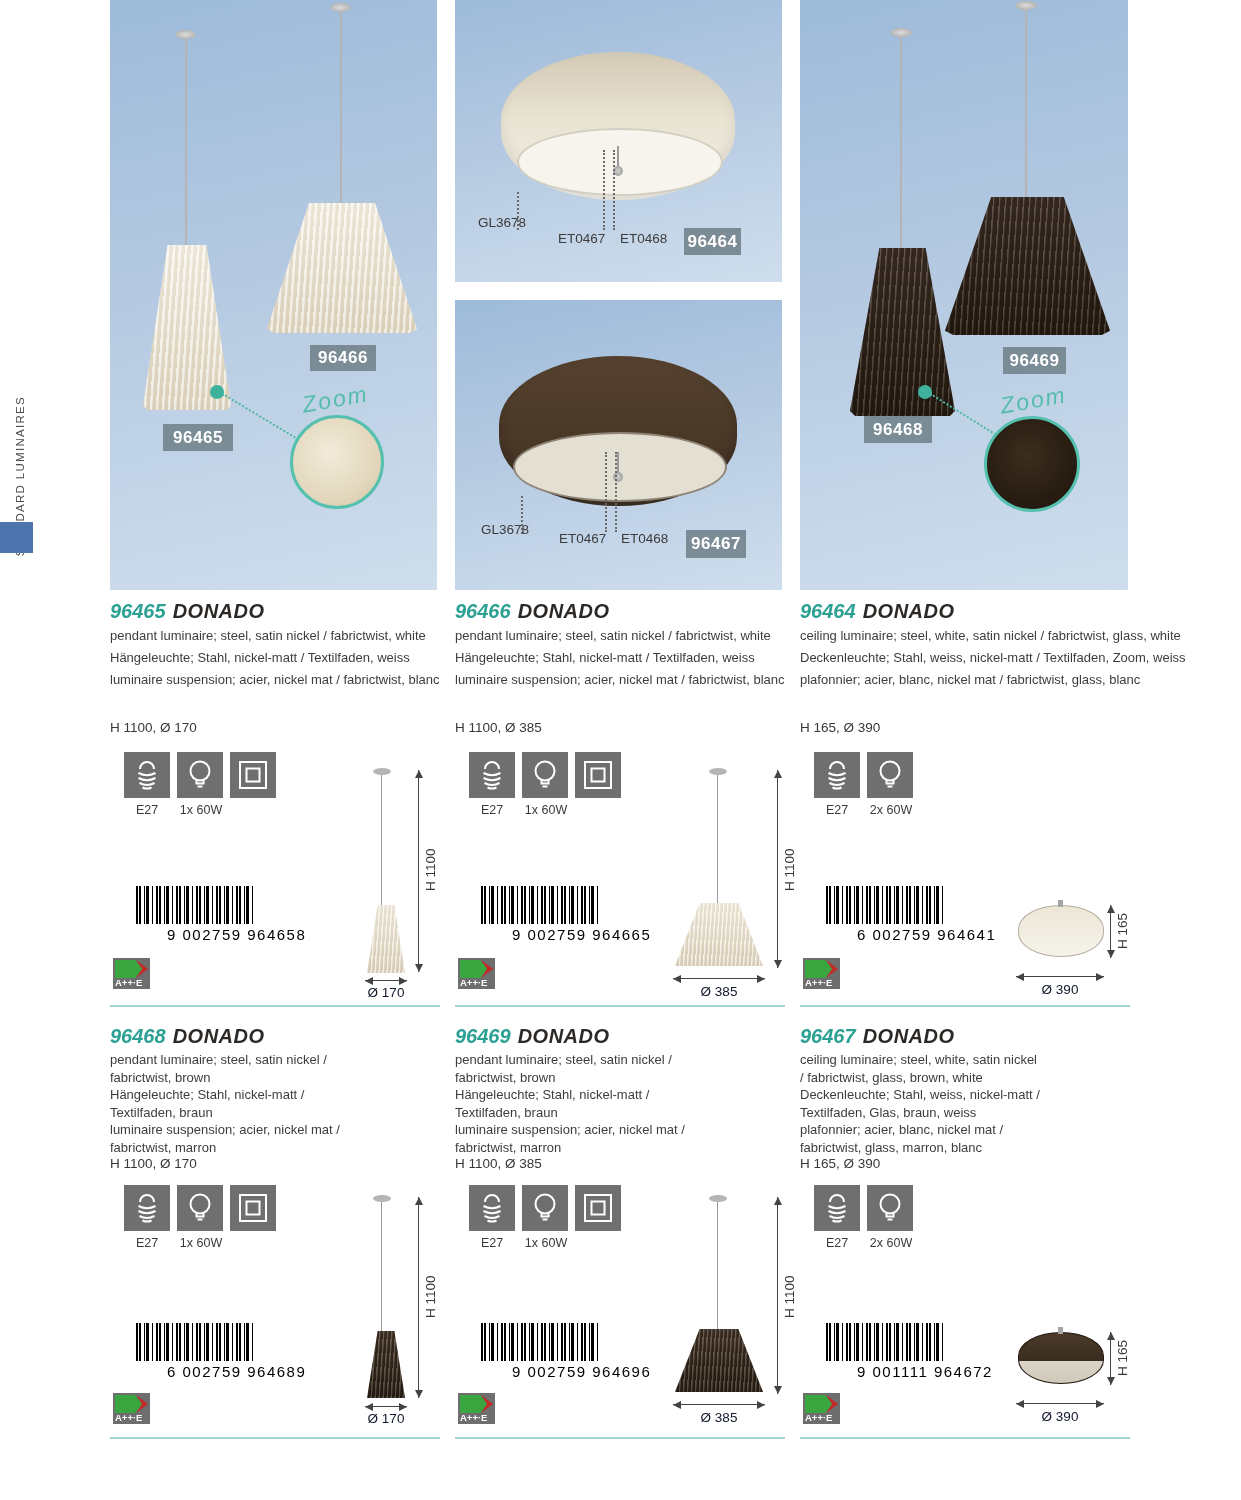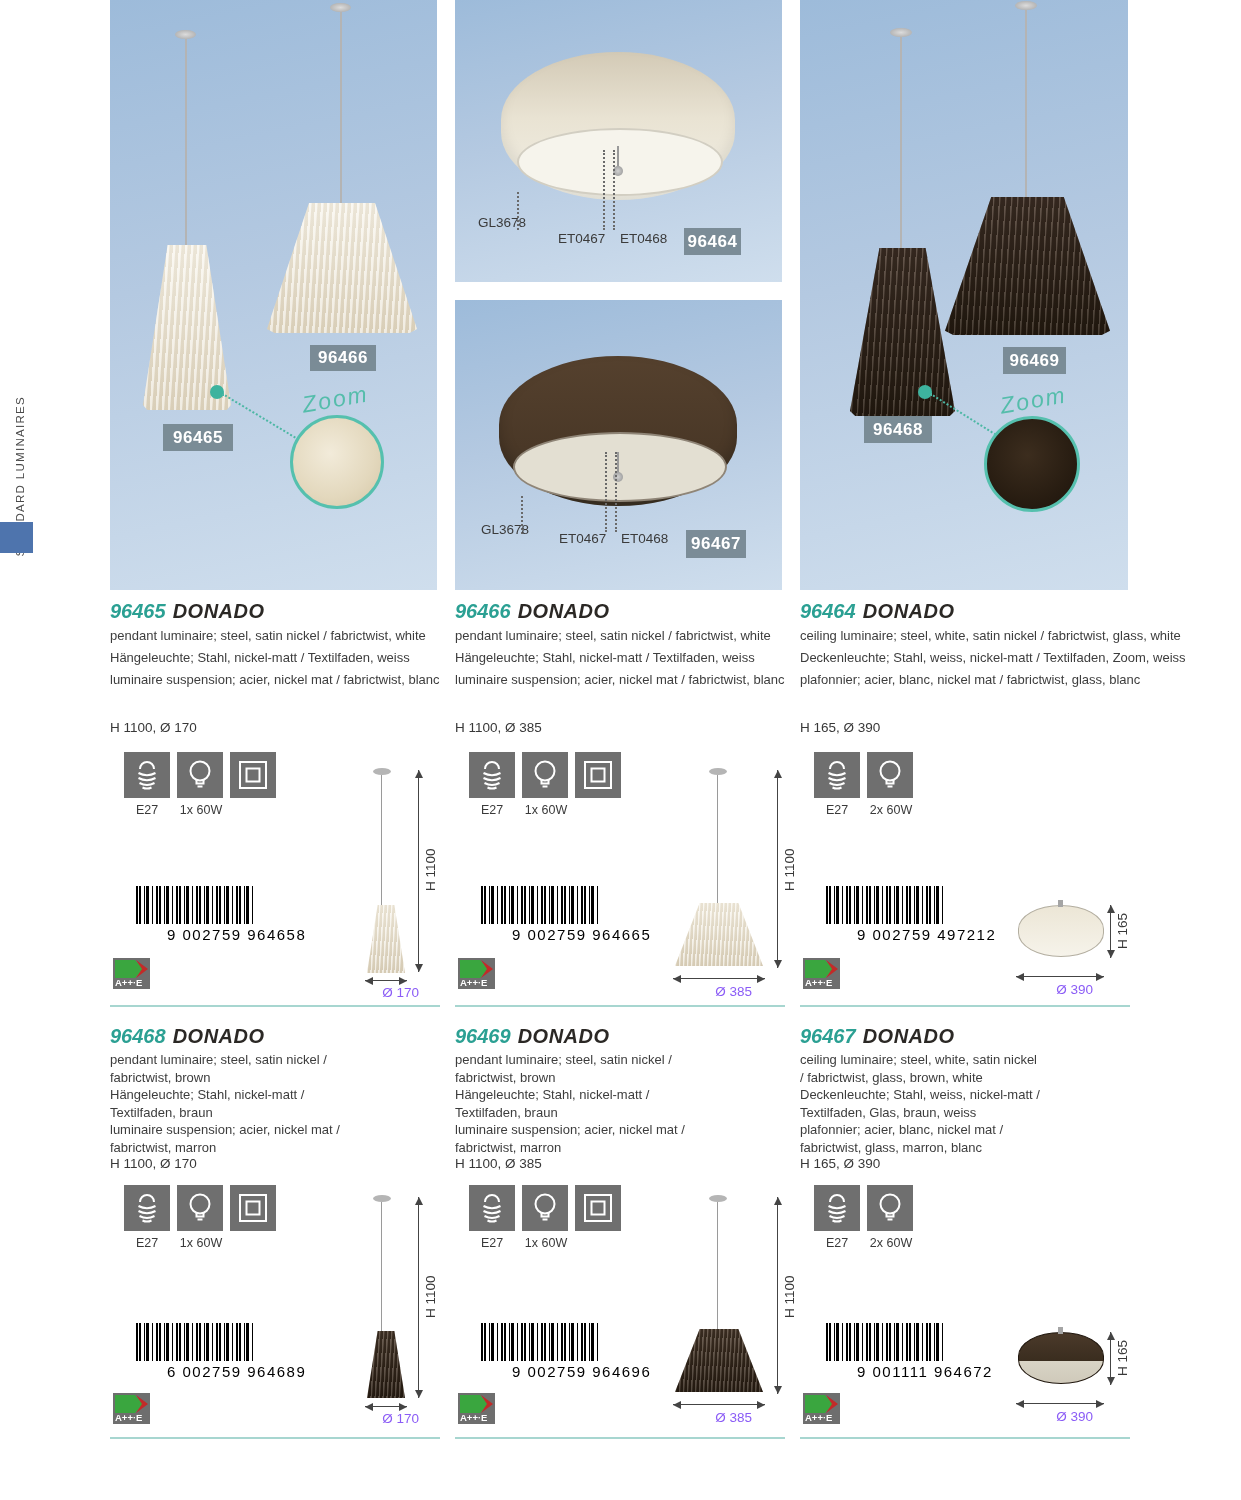--- a/index.html
+++ b/index.html
@@ -67,21 +67,21 @@
   .mini-canopy{position:absolute;width:18px;height:7px;border-radius:50%;background:#b5b5b5;}
   .mini-cord{position:absolute;width:1px;background:#9a9a9a;}
   .mini-knob{position:absolute;width:5px;height:7px;background:#a5a5a5;}
   .dimv{position:absolute;width:1px;background:#444;}
   .dimv::before{content:"";position:absolute;left:-3.5px;top:0;border-left:4px solid transparent;border-right:4px solid transparent;border-bottom:8px solid #444;}
   .dimv::after{content:"";position:absolute;left:-3.5px;bottom:0;border-left:4px solid transparent;border-right:4px solid transparent;border-top:8px solid #444;}
   .dimh{position:absolute;height:1px;background:#444;}
   .dimh::before{content:"";position:absolute;left:0;top:-3.5px;border-top:4px solid transparent;border-bottom:4px solid transparent;border-right:8px solid #444;}
   .dimh::after{content:"";position:absolute;right:0;top:-3.5px;border-top:4px solid transparent;border-bottom:4px solid transparent;border-left:8px solid #444;}
   .vlab{position:absolute;writing-mode:vertical-rl;transform:rotate(180deg);font-size:13.5px;color:#383838;text-align:center;}
-  .hlab{position:absolute;font-size:13.5px;color:#8b5cf6;text-align:right;}
+  .hlab{position:absolute;font-size:13.5px;color:#0f172a;text-align:center;}
   
   .wm{position:absolute;left:370px;top:710px;font-size:66px;font-weight:bold;letter-spacing:1px;
       color:rgba(202,163,146,.55);white-space:nowrap;z-index:9;pointer-events:none;}
   .footer{position:absolute;left:0;right:0;top:1456px;height:44px;
       background:linear-gradient(90deg,#5d7899 0%,#89a0bb 55%,#bac9da 100%);
       display:flex;align-items:center;padding-left:125px;box-sizing:border-box;}
   .fpage{color:#fff;font-size:19px;font-weight:bold;}
   .fsep{color:#e9eff6;margin:0 11px;font-size:19px;font-weight:300;}
   .ftitle{color:#f0f4f8;font-size:17px;letter-spacing:5px;}
 </style>
@@ -250,21 +250,21 @@
           <path d="M14.5 21q8.5 4.5 17 0M14.5 26q8.5 4.5 17 0M15.5 31q7.5 4 15 0M18.5 35.5q4.5 2.2 9 0" fill="none" stroke="#fff" stroke-width="2"></path>
         </svg></div>
     <div class="ibox i2"><svg width="46" height="46" viewBox="0 0 46 46">
           <circle cx="23" cy="19" r="9.5" fill="none" stroke="#fff" stroke-width="2"></circle>
           <path d="M19.5 27.5v4h7v-4" fill="none" stroke="#fff" stroke-width="2"></path>
           <line x1="20.5" y1="34.5" x2="25.5" y2="34.5" stroke="#fff" stroke-width="2"></line>
         </svg></div>
     <div class="icap c1">E27</div>
     <div class="icap c2">2x 60W</div>
     <div class="bars"></div>
-    <div class="bnum">9 002759 497212</div>
+    <div class="bnum">6 002759 964641</div>
     <div class="energy">
         <svg width="33" height="18" style="position:absolute;left:2px;top:2px" viewBox="0 0 33 18">
           <polygon points="0,0 20,0 28,9 20,18 0,18" fill="#3aa63f"></polygon>
           <polygon points="21,0 33,9 21,18 27,9" fill="#c22b29"></polygon>
         </svg>
         <span class="elab">A++·E</span>
       </div>
     <div class="mini mini-drum mini-light" style="left:218px;top:305px;width:84px;height:50px;background:linear-gradient(180deg,#ece6d6,#f6f3ea)"></div>
     <div class="mini-knob" style="left:258px;top:300px"></div>
     <div class="dimv" style="left:310px;top:305px;height:53px"></div>

